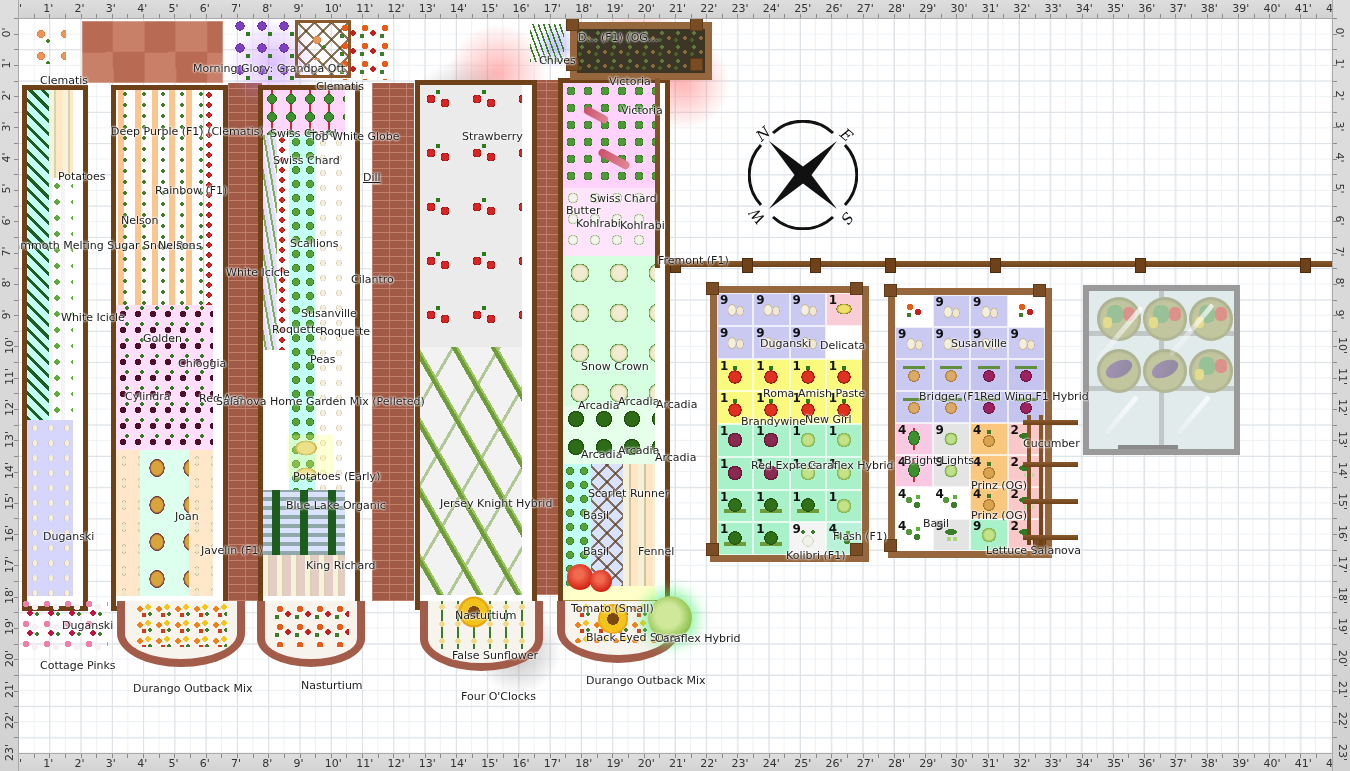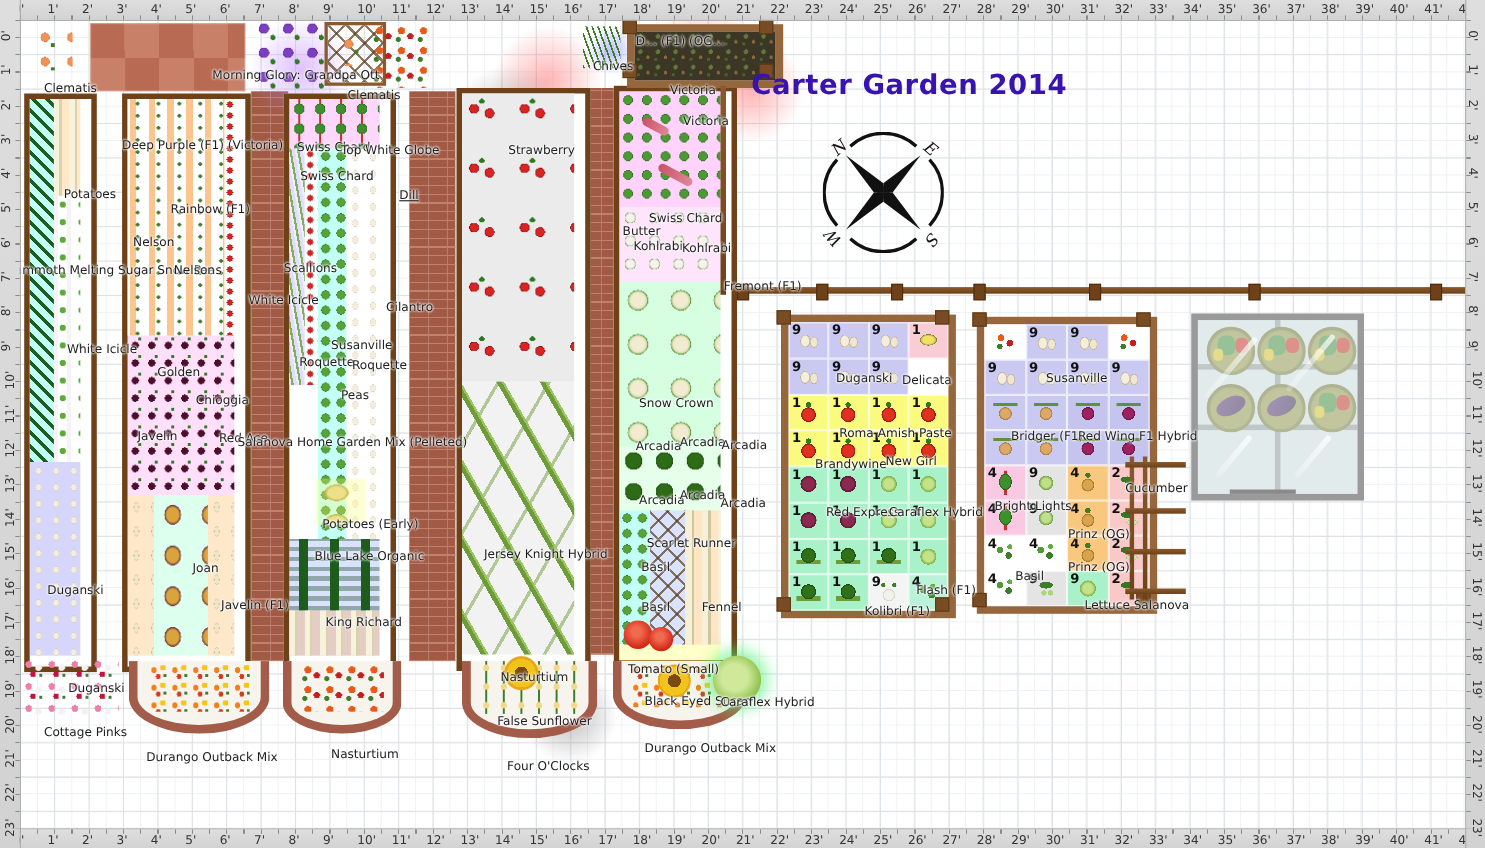--- a/index.html
+++ b/index.html
@@ -804,56 +804,55 @@
       <polygon points="25,55 51,51 55,55 51,59"></polygon>
     </g>
     <g font-family="DejaVu Serif, serif" font-size="15" font-style="italic" fill="#111">
       <text x="9" y="20" transform="rotate(-40 14 15)">N</text>
       <text x="93" y="20" transform="rotate(40 98 15)">E</text>
       <text x="6" y="103" transform="rotate(-130 11 98)">W</text>
       <text x="94" y="103" transform="rotate(130 99 98)">S</text>
     </g>
   </svg>
 
-  <div id="title" style="left:665px;top:44px">Carter Garden 2014</div>
 
   <div id="labels">
         <div class="lbl" style="left: 22px; top: 56px;">Clematis</div>
         <div class="lbl" style="left: 175px; top: 44px;">Morning Glory: Grandpa Ott</div>
         <div class="lbl" style="left: 298px; top: 62px;">Clematis</div>
         <div class="lbl" style="left: 521px; top: 36px;">Chives</div>
         <div class="lbl" style="left: 560px; top: 13px;">D… (F1) (OG…</div>
         <div class="lbl" style="left: 591px; top: 57px;">Victoria</div>
         <div class="lbl" style="left: 603px; top: 86px;">Victoria</div>
-        <div class="lbl" style="left: 93px; top: 107px;">Deep Purple (F1) (Victoria)</div>
+        <div class="lbl" style="left: 93px; top: 107px;">Deep Purple (F1) (Clematis)</div>
         <div class="lbl" style="left: 252px; top: 109px;">Swiss Chard</div>
         <div class="lbl" style="left: 292px; top: 112px;">Top White Globe</div>
         <div class="lbl" style="left: 255px; top: 136px;">Swiss Chard</div>
         <div class="lbl" style="left: 137px; top: 166px;">Rainbow (F1)</div>
         <div class="lbl" style="left: 103px; top: 196px;">Nelson</div>
         <div class="lbl" style="left: -14px; top: 221px;">Mammoth Melting Sugar Snow Peas</div>
         <div class="lbl" style="left: 140px; top: 221px;">Nelson</div>
         <div class="lbl" style="left: 40px; top: 152px;">Potatoes</div>
         <div class="lbl" style="left: 345px; top: 153px; text-decoration: underline;">Dill</div>
         <div class="lbl" style="left: 208px; top: 248px;">White Icicle</div>
-        <div class="lbl" style="left: 240px; top: 219px;">Scallions</div>
+        <div class="lbl" style="left: 272px; top: 219px;">Scallions</div>
         <div class="lbl" style="left: 333px; top: 255px;">Cilantro</div>
         <div class="lbl" style="left: 43px; top: 293px;">White Icicle</div>
         <div class="lbl" style="left: 283px; top: 289px;">Susanville</div>
         <div class="lbl" style="left: 254px; top: 305px;">Roquette</div>
         <div class="lbl" style="left: 302px; top: 307px;">Roquette</div>
         <div class="lbl" style="left: 292px; top: 335px;">Peas</div>
         <div class="lbl" style="left: 125px; top: 314px;">Golden</div>
         <div class="lbl" style="left: 160px; top: 339px;">Chioggia</div>
-        <div class="lbl" style="left: 107px; top: 372px;">Javelin</div>
+        <div class="lbl" style="left: 107px; top: 372px;">Cylindra</div>
         <div class="lbl" style="left: 181px; top: 374px;">Red Ace</div>
         <div class="lbl" style="left: 198px; top: 377px;">Salanova Home Garden Mix (Pelleted)</div>
         <div class="lbl" style="left: 275px; top: 452px;">Potatoes (Early)</div>
         <div class="lbl" style="left: 268px; top: 481px;">Blue Lake Organic</div>
-        <div class="lbl" style="left: 278px; top: 541px;">King Richard</div>
+        <div class="lbl" style="left: 288px; top: 541px;">King Richard</div>
         <div class="lbl" style="left: 157px; top: 492px;">Joan</div>
         <div class="lbl" style="left: 183px; top: 526px;">Javelin (F1)</div>
         <div class="lbl" style="left: 25px; top: 512px;">Duganski</div>
         <div class="lbl" style="left: 44px; top: 601px;">Duganski</div>
         <div class="lbl" style="left: 22px; top: 641px;">Cottage Pinks</div>
         <div class="lbl" style="left: 115px; top: 664px;">Durango Outback Mix</div>
         <div class="lbl" style="left: 283px; top: 661px;">Nasturtium</div>
         <div class="lbl" style="left: 444px; top: 112px;">Strawberry</div>
         <div class="lbl" style="left: 422px; top: 479px;">Jersey Knight Hybrid</div>
         <div class="lbl" style="left: 437px; top: 591px;">Nasturtium</div>

